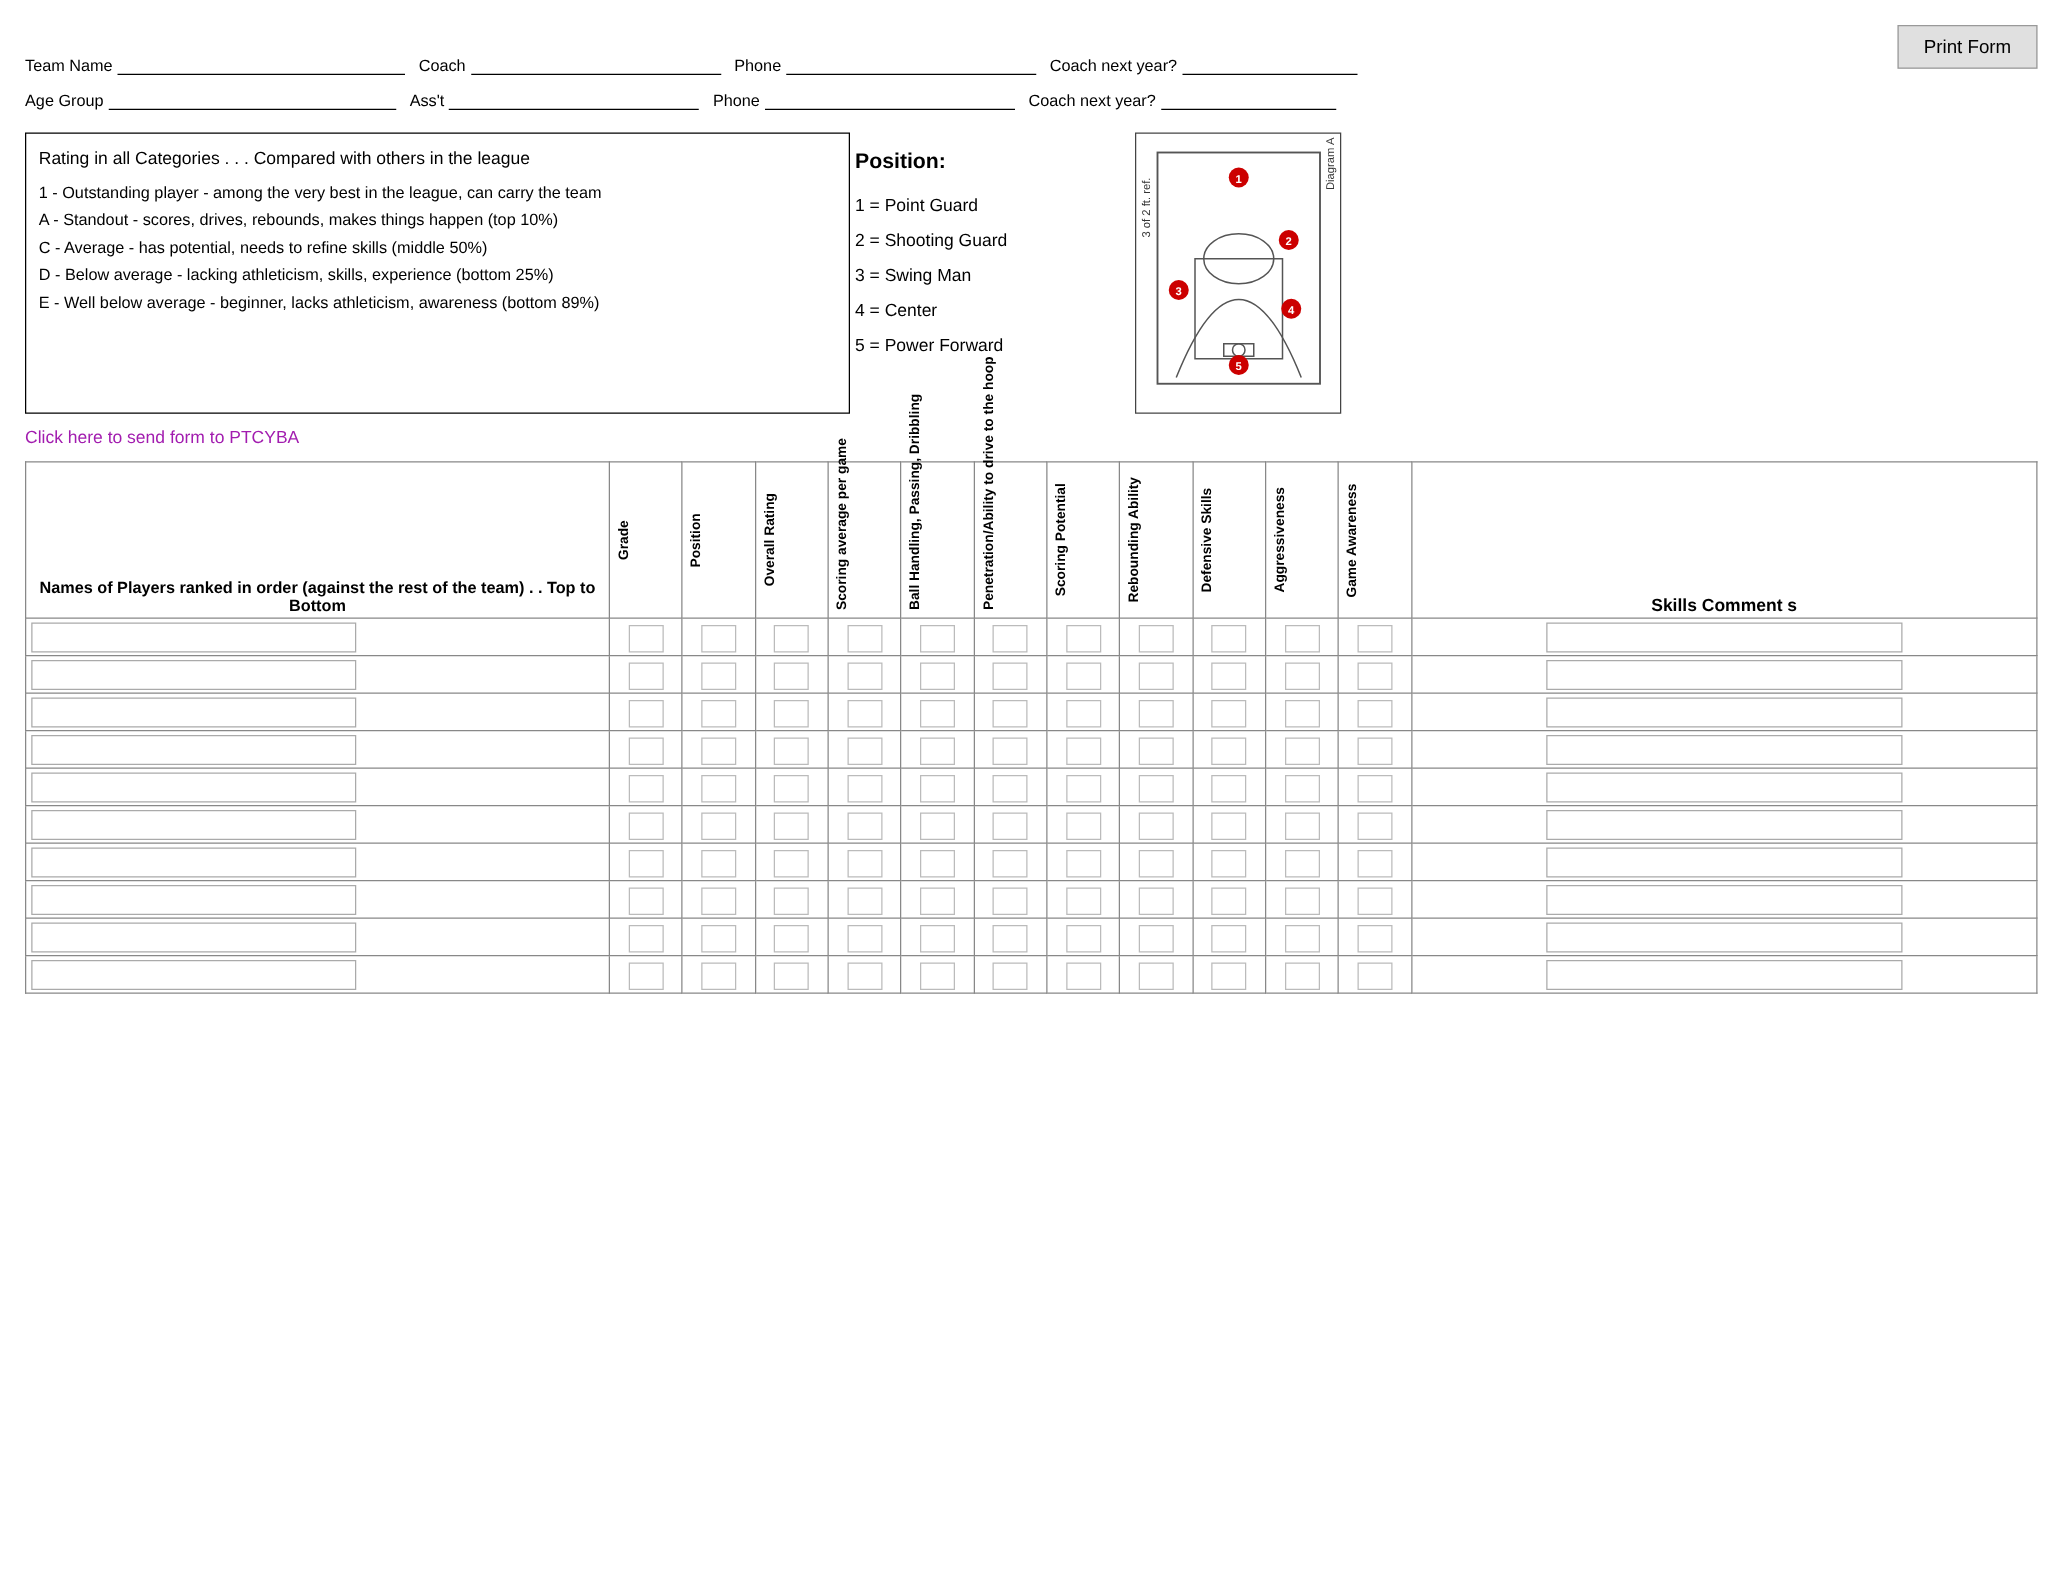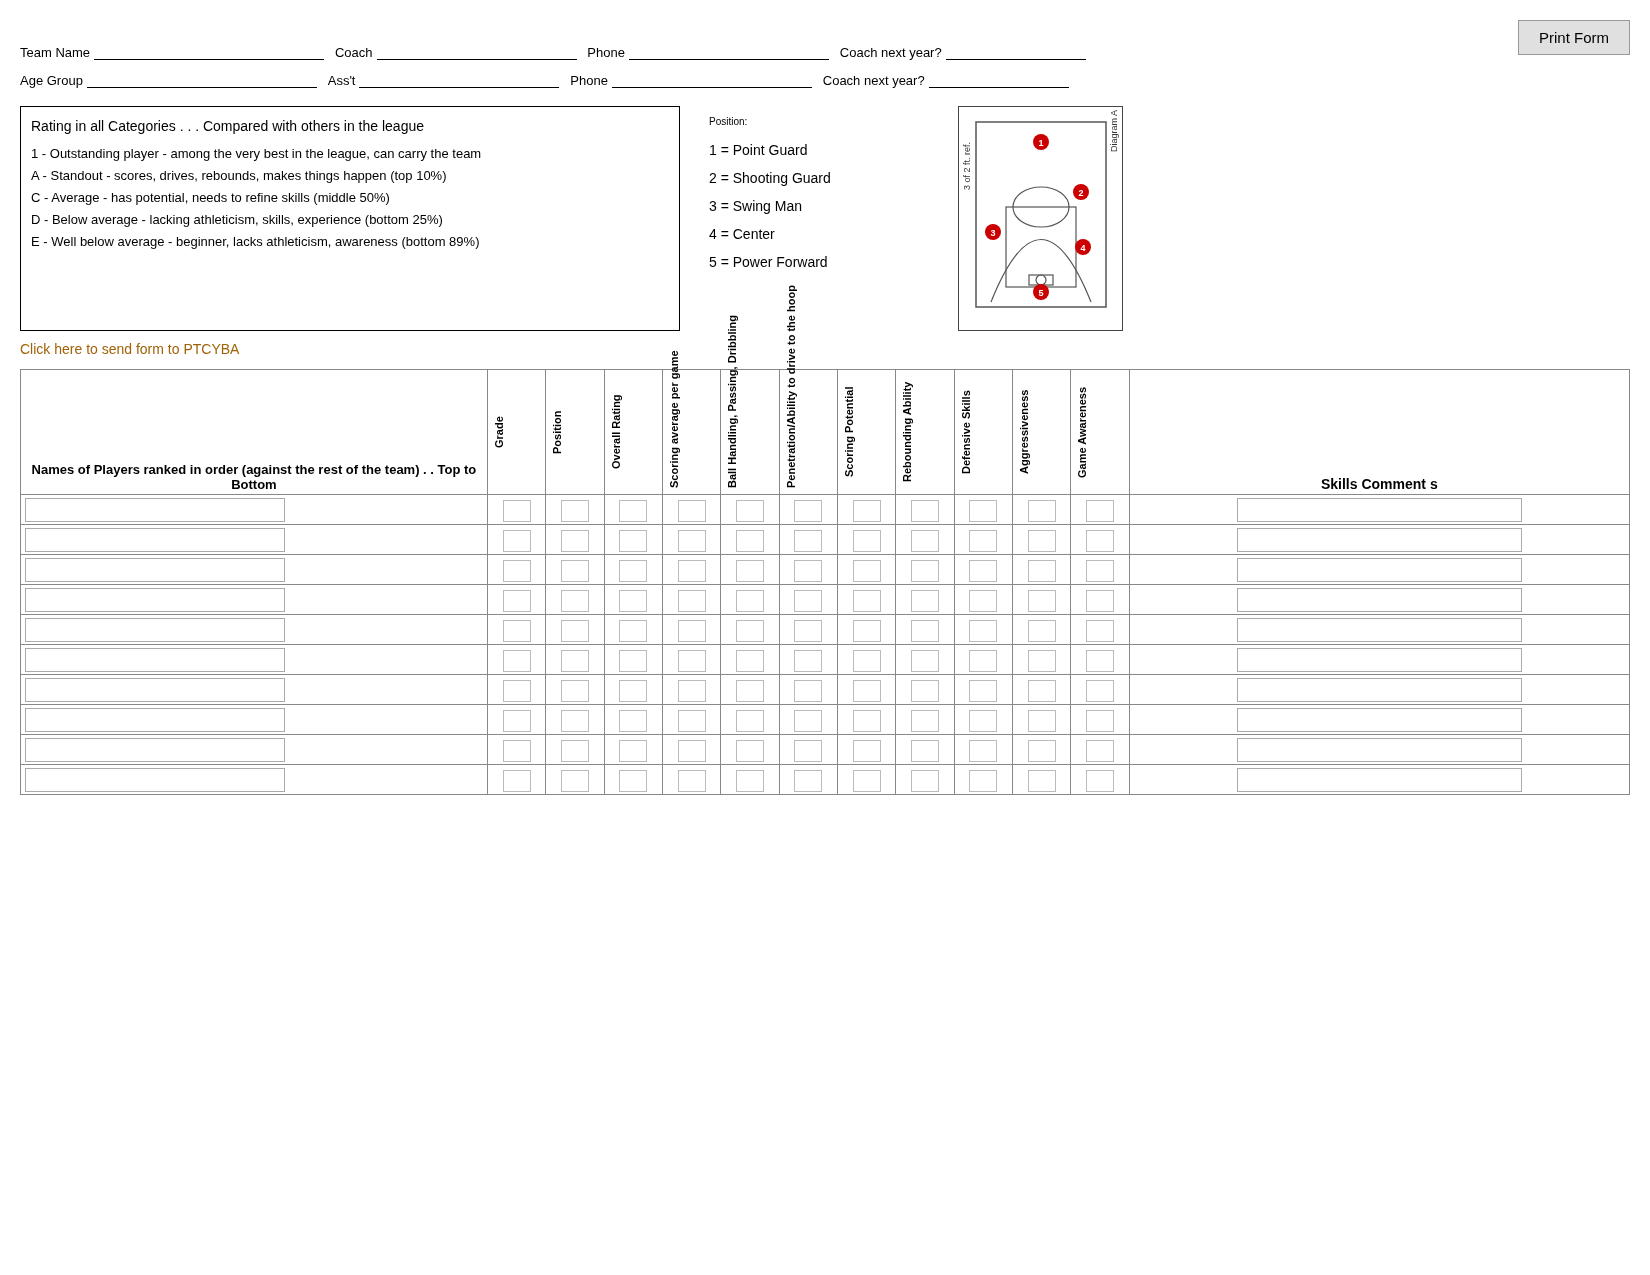--- a/index.html
+++ b/index.html
@@ -7,29 +7,29 @@
 
     .header { display: flex; align-items: center; justify-content: center; position: relative; margin-bottom: 20px; }
     .title { font-size: 28px; font-weight: bold; font-style: italic; font-family: 'Times New Roman', serif; text-align: center; }
     .print-btn { position: absolute; right: 0; top: 0; border: 1px solid #999; background: #e0e0e0; padding: 8px 20px; font-size: 15px; cursor: pointer; }
 
     .form-fields { margin-bottom: 18px; }
     .field-row { display: flex; align-items: flex-end; gap: 0; margin-bottom: 8px; }
     .field-label { font-size: 13px; white-space: nowrap; margin-right: 4px; }
     .field-input { border: none; border-bottom: 1px solid #000; outline: none; font-size: 13px; height: 20px; background: transparent; }
 
-    .mid-section { display: flex; gap: 29px; margin-bottom: 10px; }
+    .mid-section { display: flex; gap: 4px; margin-bottom: 10px; }
 
     .rating-box { border: 1.5px solid #000; padding: 8px 10px; flex: 0 0 660px; font-size: 13px; line-height: 1.7; }
     .rating-box-title { font-size: 14px; margin-bottom: 4px; }
 
     .position-section { flex: 0 0 220px; font-size: 14px; line-height: 2; padding-top: 6px; }
-    .position-title { font-size: 10px; font-weight: normal; margin-bottom: 4px; }
-
-    .click-link { color: #a16207; font-size: 14px; margin: 8px 0 12px 0; cursor: pointer; text-decoration: none; display: block; }
+    .position-title { font-size: 17px; font-weight: bold; margin-bottom: 4px; }
+
+    .click-link { color: #a21caf; font-size: 14px; margin: 8px 0 12px 0; cursor: pointer; text-decoration: none; display: block; }
 
     
     .eval-table { width: 100%; border-collapse: collapse; border: 1.5px solid #000; font-size: 11px; }
     .eval-table th, .eval-table td { border: 1px solid #888; padding: 2px 3px; text-align: center; vertical-align: bottom; }
     .eval-table th { vertical-align: bottom; background: #fff; }
     .header-cell-rotated { writing-mode: vertical-rl; transform: rotate(180deg); white-space: nowrap; font-size: 11px; font-weight: bold; height: 120px; padding: 4px 2px; }
     .header-cell-rotated-normal { writing-mode: vertical-rl; transform: rotate(180deg); white-space: nowrap; font-size: 11px; height: 120px; padding: 4px 2px; }
     .name-col { width: 280px; text-align: left; font-size: 13px; vertical-align: bottom; padding: 6px 8px; }
     .comment-col { width: 300px; text-align: center; font-size: 14px; font-weight: bold; vertical-align: bottom; padding: 6px; }
     .narrow-col { width: 32px; }

